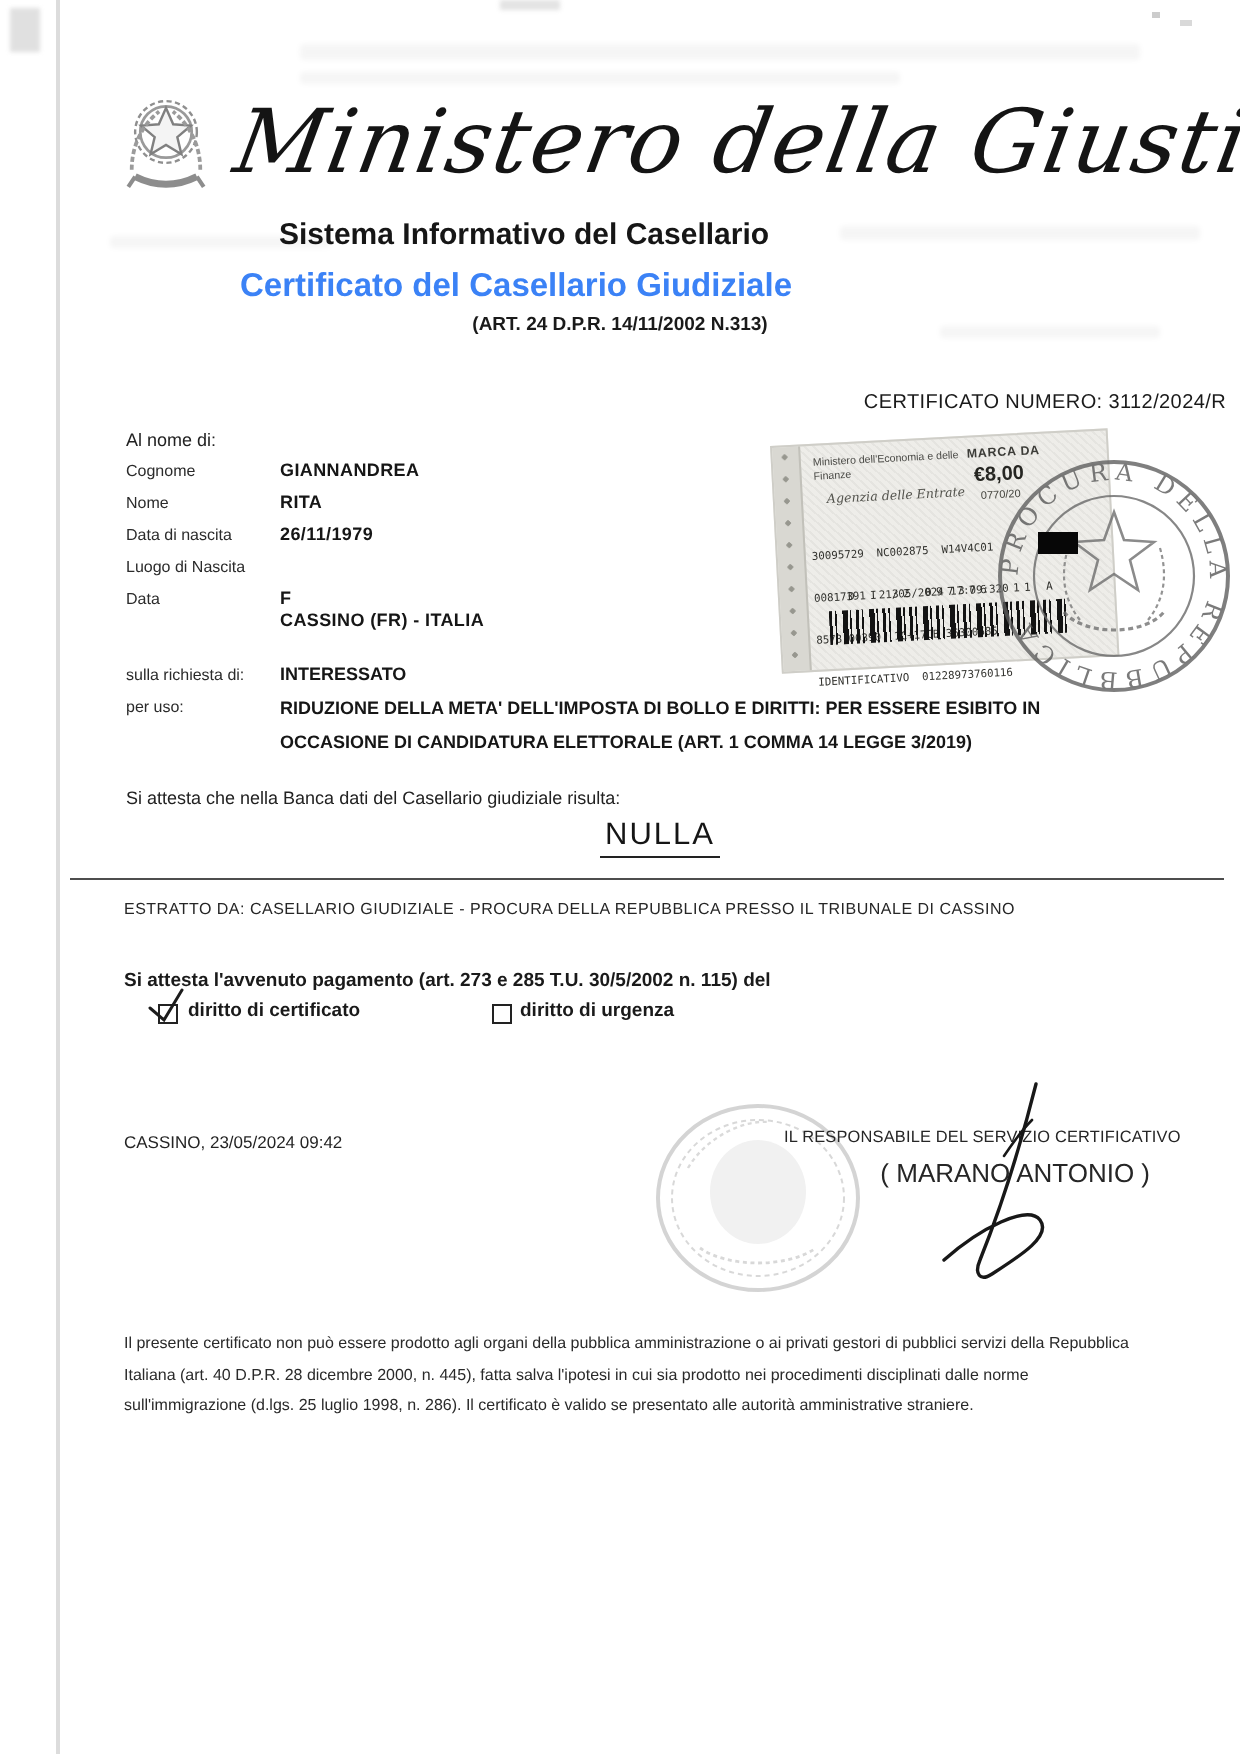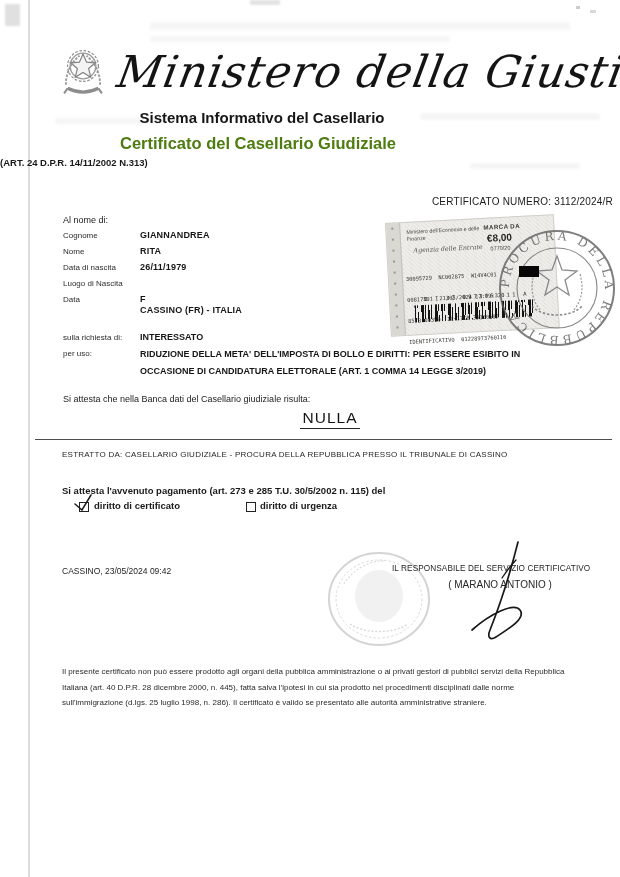--- a/index.html
+++ b/index.html
@@ -16,22 +16,22 @@
   .dot1{left:576px;top:6px;width:4px;height:3px;background:#9a9a9a;opacity:.5;}
   .dot2{left:590px;top:10px;width:6px;height:3px;background:#aaaaaa;opacity:.45;}
   .bleed{background:#808080;opacity:.07;filter:blur(1.2px);border-radius:2px;}
   
   .ministry{
     left:118px;top:46px;width:490px;text-align:center;
     font-family:"DejaVu Serif", serif;font-style:italic;font-size:44px;
     transform:skewX(-10deg);letter-spacing:1px;color:#141414;white-space:nowrap;
   }
   .sys-title{left:0;top:109px;width:524px;text-align:center;font-weight:bold;font-size:15px;color:#161616;}
-  .cert-title{left:0;top:134px;width:516px;text-align:center;font-weight:bold;font-size:16.5px;color:#4d7c0f;}
-  .cert-sub{left:0;top:157px;width:620px;text-align:left;font-weight:bold;font-size:9.5px;color:#1a1a1a;}
+  .cert-title{left:0;top:134px;width:516px;text-align:center;font-weight:bold;font-size:16.5px;color:#3b82f6;}
+  .cert-sub{left:0;top:157px;width:620px;text-align:center;font-weight:bold;font-size:9.5px;color:#1a1a1a;}
   .cert-number{right:7px;top:196px;font-size:10px;color:#1a1a1a;letter-spacing:.2px;}
   
   .intro{left:63px;top:215px;font-size:9px;color:#222;}
   .frow-label{left:63px;font-size:8px;color:#2b2b2b;}
   .frow-value{left:140px;font-size:9px;font-weight:bold;color:#161616;letter-spacing:.2px;}
   
   .req-label{left:63px;font-size:8px;color:#2b2b2b;}
   .req-value{left:140px;font-size:9px;font-weight:bold;color:#161616;}
   
   .att-intro{left:63px;top:394px;font-size:9px;color:#222;}
@@ -39,21 +39,21 @@
   .nulla{display:inline-block;font-size:15.5px;letter-spacing:1px;color:#151515;border-bottom:1.6px solid #222;padding:0 3px 1px 3px;}
   .rule{left:35px;top:439px;width:577px;height:1px;background:#4d4d4d;}
   .extract{left:62px;top:450px;font-size:8px;letter-spacing:.25px;color:#262626;}
   
   .pay-intro{left:62px;top:485px;font-size:9.5px;font-weight:bold;color:#1a1a1a;}
   .cbox{width:8px;height:8px;border:1.2px solid #222;background:#fff;}
   .cbx-label{font-size:9.5px;font-weight:bold;color:#1a1a1a;}
   
   .place-date{left:62px;top:566px;font-size:8.5px;color:#242424;}
   .signer-role{left:392px;top:564px;width:215px;font-size:8.2px;color:#262626;letter-spacing:.1px;}
-  .signer-name{left:425px;top:579px;width:150px;text-align:center;font-size:10px;color:#262626;}
+  .signer-name{left:425px;top:579px;width:150px;text-align:right;font-size:13px;color:#262626;}
   
   .footer{left:62px;top:664px;width:540px;font-size:8px;line-height:15.5px;color:#2a2a2a;}
   
   .stamp-paper{
     left:385px;top:223px;width:167px;height:112px;
     transform:rotate(-3deg);transform-origin:top left;
     background:
       repeating-linear-gradient(45deg, rgba(150,150,145,.10) 0 1px, transparent 1px 3px),
       #eeede9;
     border:1px solid #cfcec8;

